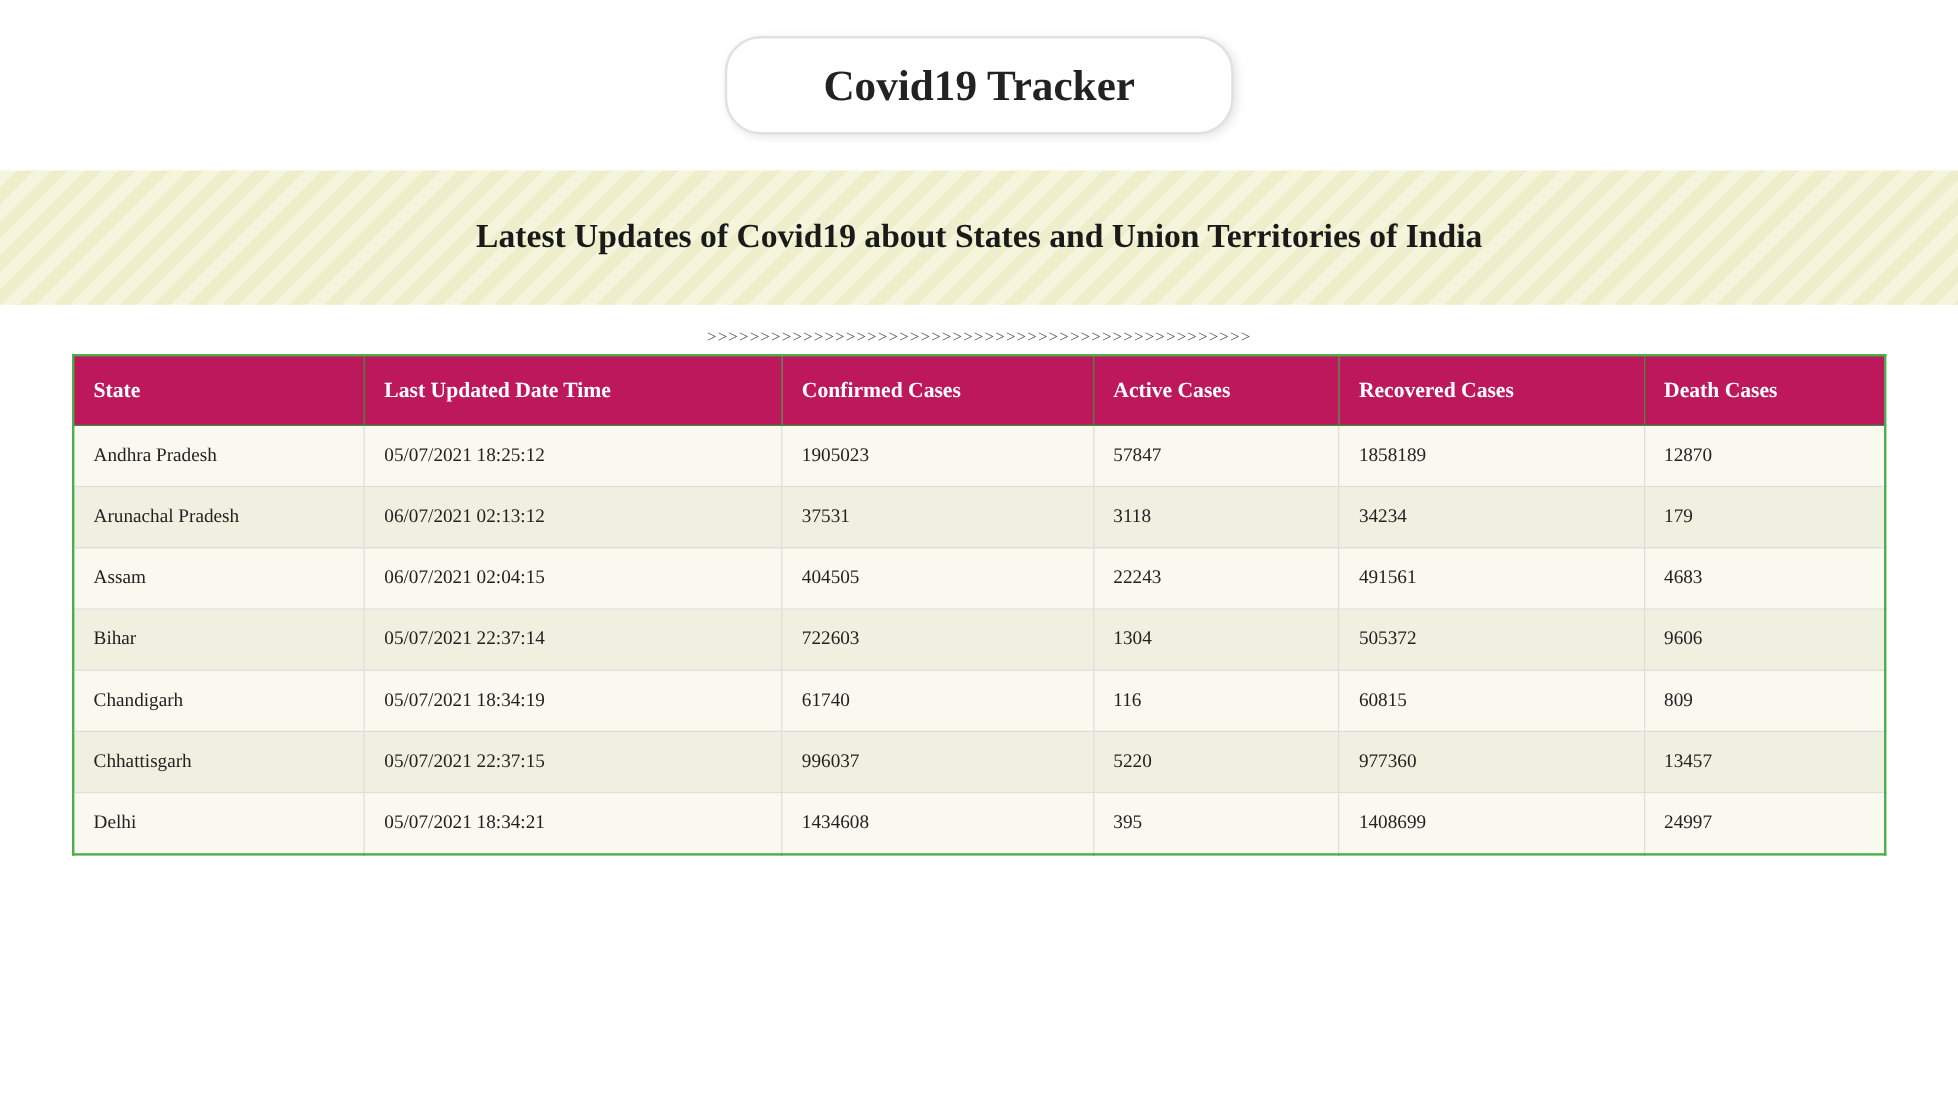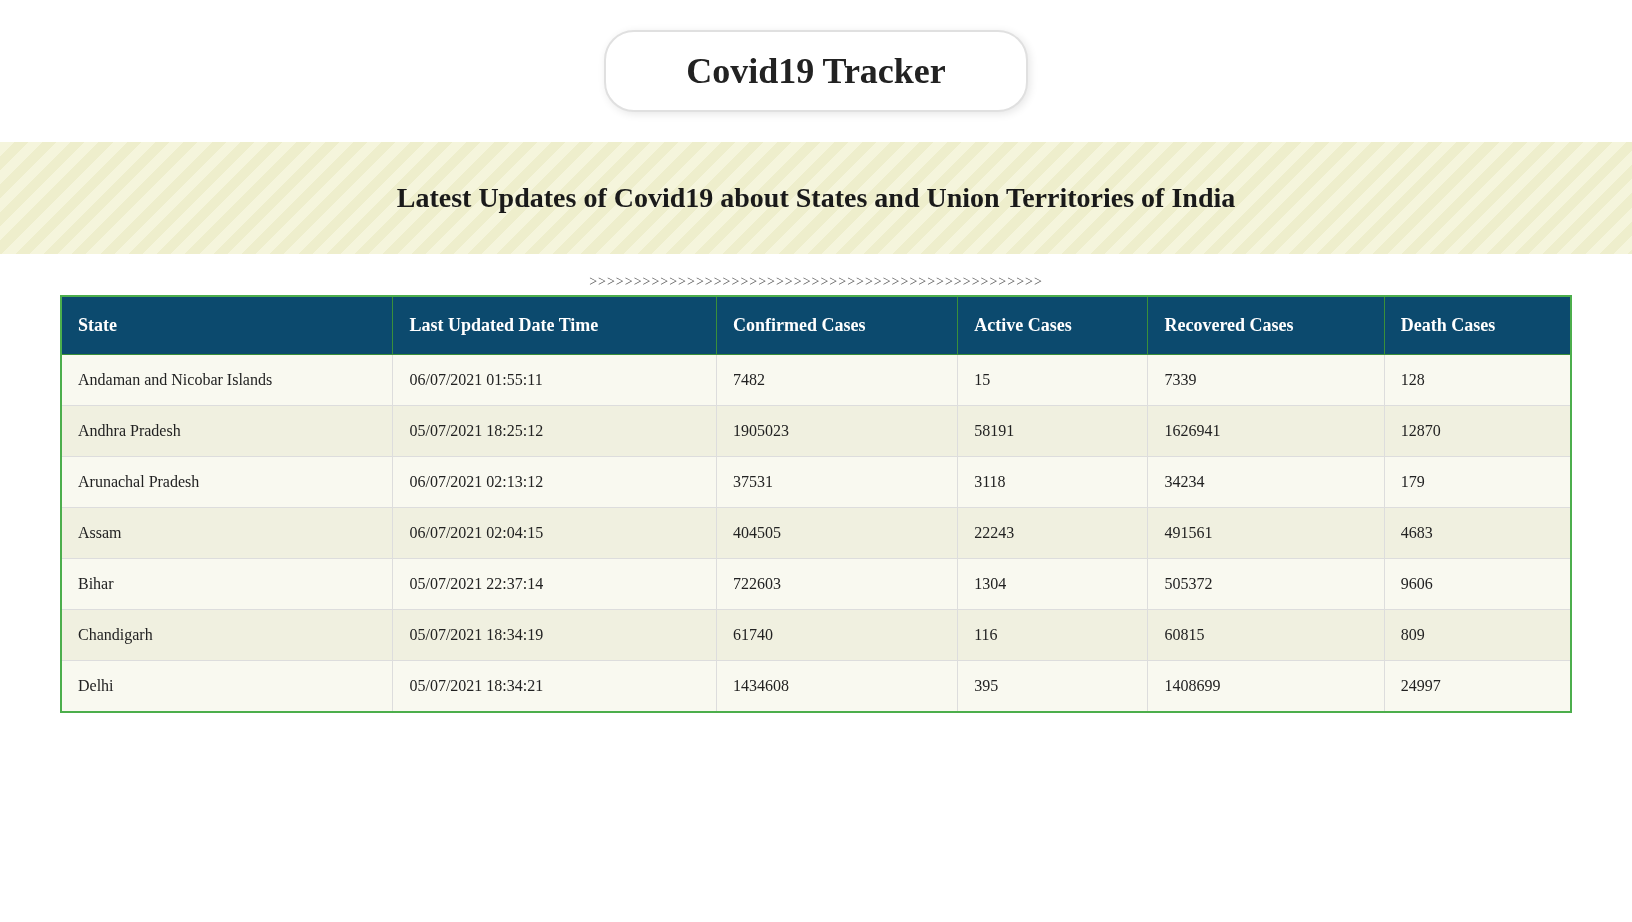--- a/index.html
+++ b/index.html
@@ -70,21 +70,21 @@
       padding: 0 60px 40px 60px;
     }
 
     table {
       width: 100%;
       border-collapse: collapse;
       border: 2px solid #4cae4c;
     }
 
     thead tr {
-      background-color: #0c4a6e;
+      background-color: #be185d;
     }
 
     thead th {
       color: #ffffff;
       font-size: 18px;
       font-weight: bold;
       padding: 18px 16px;
       text-align: left;
       border: 1px solid #3a8f3a;
       font-family: Georgia, serif;
@@ -132,34 +132,26 @@
       <tr>
         <th>State</th>
         <th>Last Updated Date Time</th>
         <th>Confirmed Cases</th>
         <th>Active Cases</th>
         <th>Recovered Cases</th>
         <th>Death Cases</th>
       </tr>
     </thead>
     <tbody id="table-body">
-    <tr>
-          <td>Andaman and Nicobar Islands</td>
-          <td>06/07/2021 01:55:11</td>
-          <td>7482</td>
-          <td>15</td>
-          <td>7339</td>
-          <td>128</td>
-        </tr>
         <tr>
           <td>Andhra Pradesh</td>
           <td>05/07/2021 18:25:12</td>
           <td>1905023</td>
-          <td>58191</td>
-          <td>1626941</td>
+          <td>57847</td>
+          <td>1858189</td>
           <td>12870</td>
         </tr>
         <tr>
           <td>Arunachal Pradesh</td>
           <td>06/07/2021 02:13:12</td>
           <td>37531</td>
           <td>3118</td>
           <td>34234</td>
           <td>179</td>
         </tr>
@@ -181,20 +173,28 @@
         </tr>
         <tr>
           <td>Chandigarh</td>
           <td>05/07/2021 18:34:19</td>
           <td>61740</td>
           <td>116</td>
           <td>60815</td>
           <td>809</td>
         </tr>
         <tr>
+          <td>Chhattisgarh</td>
+          <td>05/07/2021 22:37:15</td>
+          <td>996037</td>
+          <td>5220</td>
+          <td>977360</td>
+          <td>13457</td>
+        </tr>
+        <tr>
           <td>Delhi</td>
           <td>05/07/2021 18:34:21</td>
           <td>1434608</td>
           <td>395</td>
           <td>1408699</td>
           <td>24997</td>
         </tr>
       </tbody>
   </table>
 </div>

